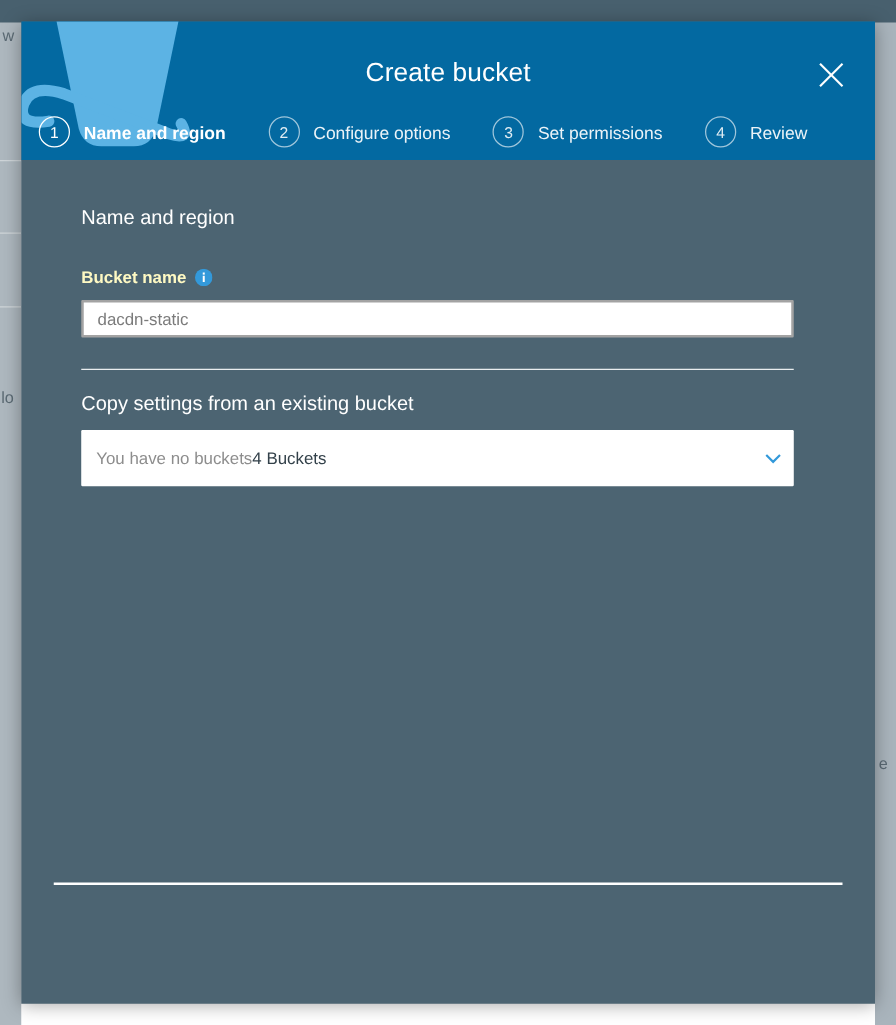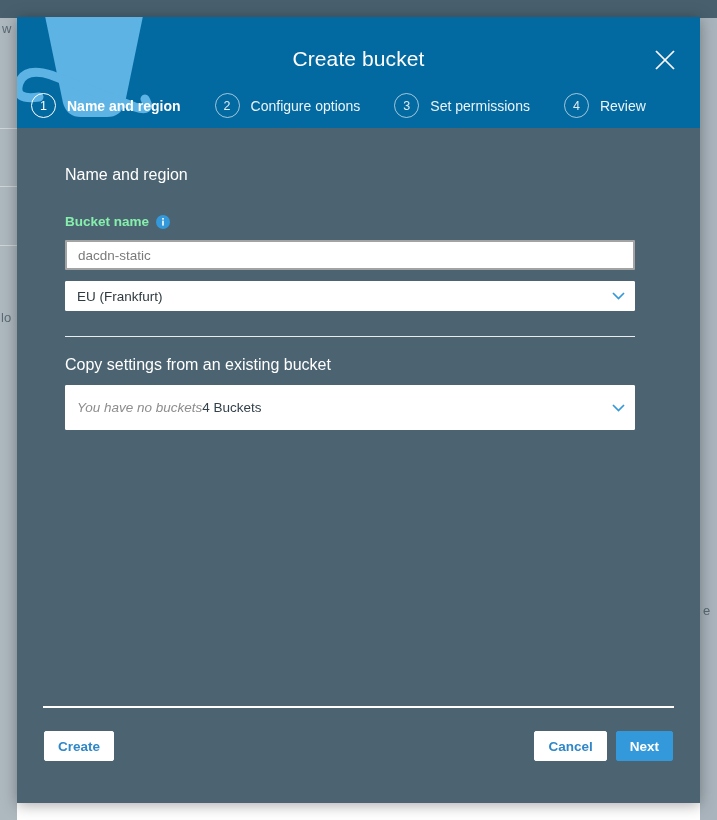--- a/index.html
+++ b/index.html
@@ -133,21 +133,21 @@
     padding: 0 48px;
   }
   .section-title {
     color: #ffffff;
     font-size: 16px;
     font-weight: 400;
     margin: 0;
     padding-top: 38px;
   }
   .field-label {
-    color: #86efac;
+    color: #fef9c3;
     font-size: 13.5px;
     font-weight: bold;
     margin-top: 30px;
     display: flex;
     align-items: center;
   }
   .info-icon {
     display: inline-flex;
     align-items: center; justify-content: center;
     width: 14px; height: 14px;
@@ -188,21 +188,20 @@
   .select-box.tall { height: 45px; }
   .select-caret {
     position: absolute;
     right: 9px;
     top: 50%;
     transform: translateY(-50%);
     display: flex;
   }
   .hint-italic {
     color: #8d8d8d;
-    font-style: italic;
   }
   .hint-count { color: #33414a; }
 
   hr.section-rule {
     border: none;
     border-top: 1px solid #e9edef;
     margin: 25px 0 0 0;
     width: 570px;
   }
   .section-title.spaced { padding-top: 19px; }
@@ -323,46 +322,32 @@
           <circle cx="7" cy="7" r="7" fill="#3399da"></circle>
           <rect x="6.2" y="5.6" width="1.6" height="5" fill="#ffffff"></rect>
           <rect x="6.2" y="3" width="1.6" height="1.7" fill="#ffffff"></rect>
         </svg>
       </span>
     </div>
 
     <input class="text-input" type="text" value="dacdn-static" style="">
 
 
-    <div class="select-box">
-      <span>EU (Frankfurt)</span>
-      <span class="select-caret">
-        <svg width="13" height="9" viewBox="0 0 13 9">
-          <polyline points="1,1.5 6.5,7 12,1.5" fill="none" stroke="#3399da" stroke-width="1.7"></polyline>
-        </svg>
-      </span>
-    </div>
 
     <hr class="section-rule">
 
     <div class="section-title spaced">Copy settings from an existing bucket</div>
 
     <div class="select-box tall">
       <span class="hint-italic">You have no buckets</span>
       <span class="hint-count">4 Buckets</span>
       <span class="select-caret">
         <svg width="13" height="9" viewBox="0 0 13 9">
           <polyline points="1,1.5 6.5,7 12,1.5" fill="none" stroke="#3399da" stroke-width="1.7"></polyline>
         </svg>
       </span>
     </div>
   </div>
 
   <div id="modal-footer">
     <hr class="footer-rule">
-    <div class="footer-row">
-      <div class="btn btn-secondary">Create</div>
-      <div class="spacer"></div>
-      <div class="btn btn-secondary">Cancel</div>
-      <div class="btn btn-primary">Next</div>
-    </div>
   </div>
 </div>
 
 </body></html>

